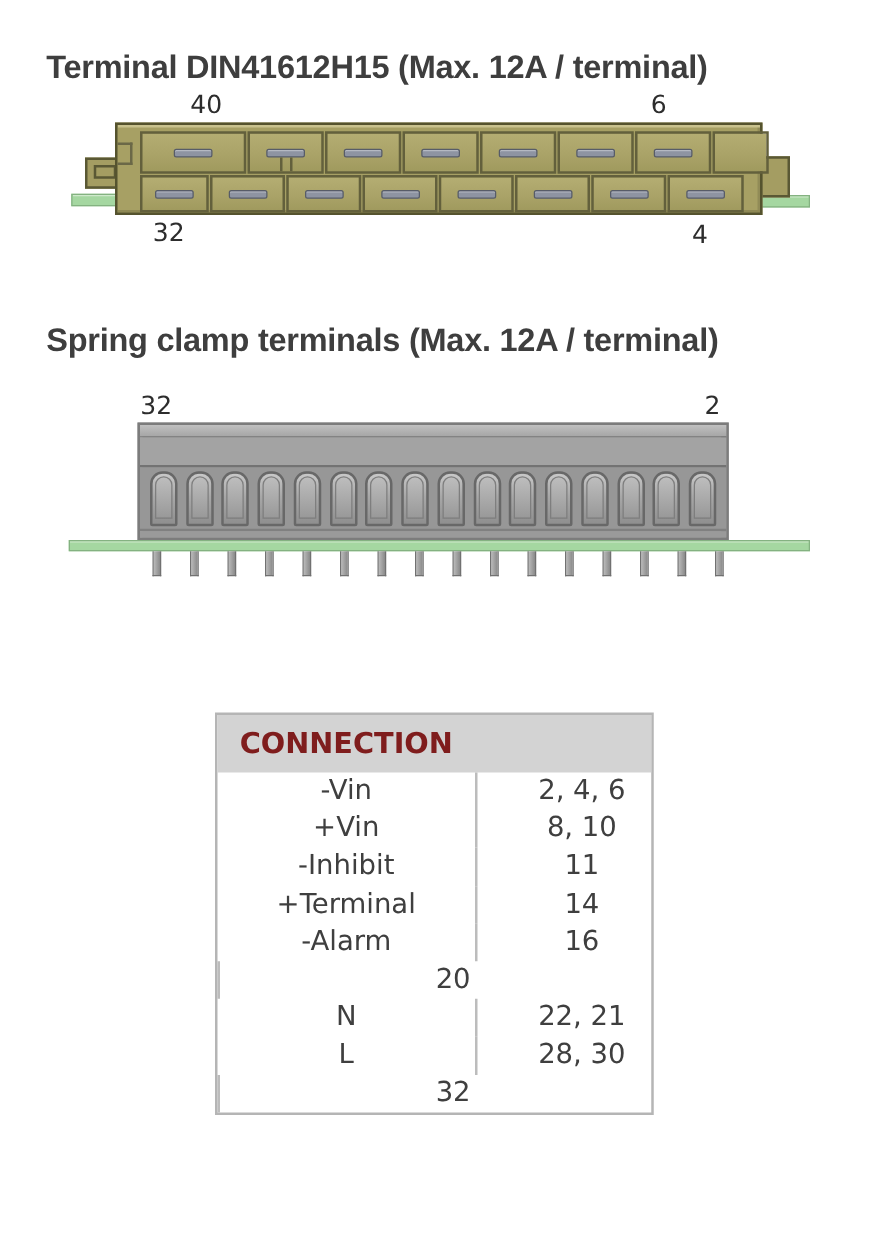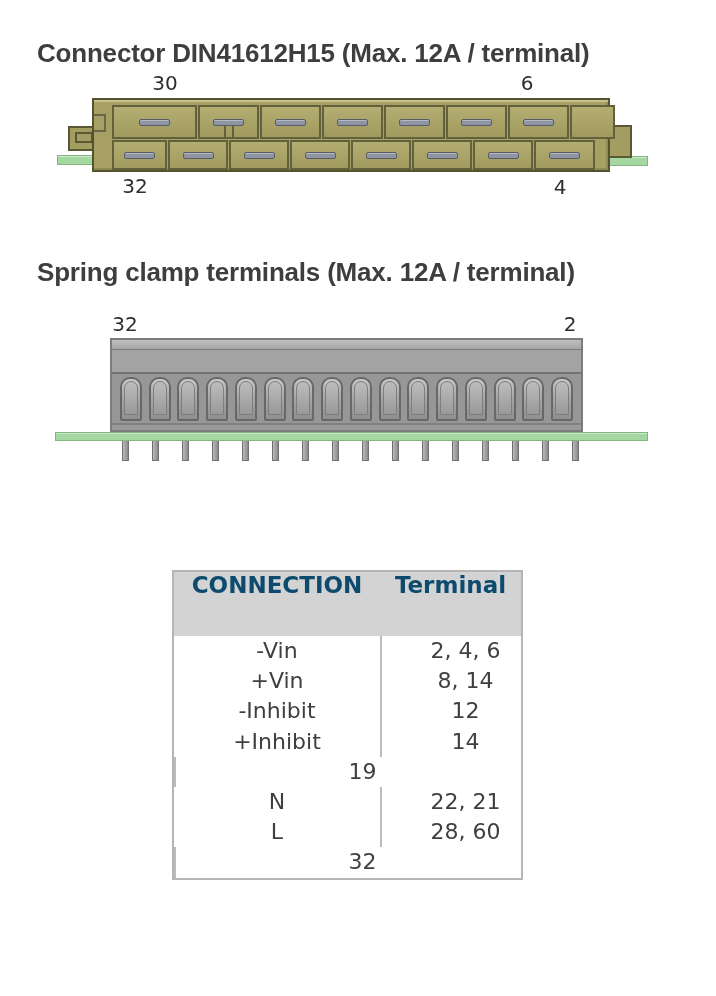--- a/index.html
+++ b/index.html
@@ -90,36 +90,36 @@
     width:7px;height:20px;box-sizing:border-box;
     border:1px solid #717171;border-top:none;
     background:linear-gradient(90deg,#bababa,#8a8a8a);
   }
   
   .conn-table{
     position:absolute;left:172px;top:570px;width:351px;
     border:2px solid #b5b5b5;box-sizing:border-box;background:#fff;
     text-align:center;color:#3f3f3f;
   }
-  .thead{display:flex;background:#d3d3d3;height:64px;
-    font-weight:bold;font-size:23px;color:#0c4a6e;}
+  .thead{display:flex;background:#d3d3d3;height:46px;align-items:center;
+    font-weight:bold;font-size:23px;color:#7f1d1d;}
   .th0{width:206px;}
   .th1{flex:1;}
   .tr{display:flex;height:30.2px;line-height:30.2px;font-size:22px;}
   .td0{width:206px;box-sizing:border-box;}
   .td1{flex:1;border-left:2px solid #bcbcbc;box-sizing:border-box;padding-left:28px;}
 </style>
 </head>
 <body>
 
 <div class="canvas">
 
-  <div class="sec-title" style="left:37px;top:38px;">Connector DIN41612H15 (Max. 12A / terminal)</div>
-
-  <div class="num-label" style="left:165px;top:73px;">30</div>
+  <div class="sec-title" style="left:37px;top:38px;">Terminal DIN41612H15 (Max. 12A / terminal)</div>
+
+  <div class="num-label" style="left:165px;top:73px;">40</div>
   <div class="num-label" style="left:527px;top:73px;">6</div>
 
   <div class="pcb" style="left:57px;top:155px;width:43px;height:10px;"></div>
   <div class="pcb" style="left:607px;top:156px;width:41px;height:10px;"></div>
 
   <div class="tab" style="left:68px;top:126px;width:38px;height:25px;">
     <div class="tab-inner"></div>
   </div>
   <div class="tab" style="left:608px;top:125px;width:24px;height:33px;"></div>
 
@@ -258,49 +258,52 @@
       <div class="spin"></div>
       <div class="spin"></div>
       <div class="spin"></div>
       <div class="spin"></div>
       <div class="spin"></div>
     </div>
 
   <div class="conn-table">
     <div class="thead">
       <div class="th0">CONNECTION</div>
-      <div class="th1">Terminal</div>
     </div>
     <div id="table-body">
         <div class="tr">
           <div class="td0">-Vin</div>
           <div class="td1">2, 4, 6</div>
         </div>
         <div class="tr">
           <div class="td0">+Vin</div>
-          <div class="td1">8, 14</div>
+          <div class="td1">8, 10</div>
         </div>
         <div class="tr">
           <div class="td0">-Inhibit</div>
-          <div class="td1">12</div>
-        </div>
-        <div class="tr">
-          <div class="td0">+Inhibit</div>
+          <div class="td1">11</div>
+        </div>
+        <div class="tr">
+          <div class="td0">+Terminal</div>
           <div class="td1">14</div>
         </div>
         <div class="tr">
-          <div class="td1">19</div>
+          <div class="td0">-Alarm</div>
+          <div class="td1">16</div>
+        </div>
+        <div class="tr">
+          <div class="td1">20</div>
         </div>
         <div class="tr">
           <div class="td0">N</div>
           <div class="td1">22, 21</div>
         </div>
         <div class="tr">
           <div class="td0">L</div>
-          <div class="td1">28, 60</div>
+          <div class="td1">28, 30</div>
         </div>
         <div class="tr">
           <div class="td1">32</div>
         </div>
       </div>
   </div>
 
 </div>
 
 </body></html>

